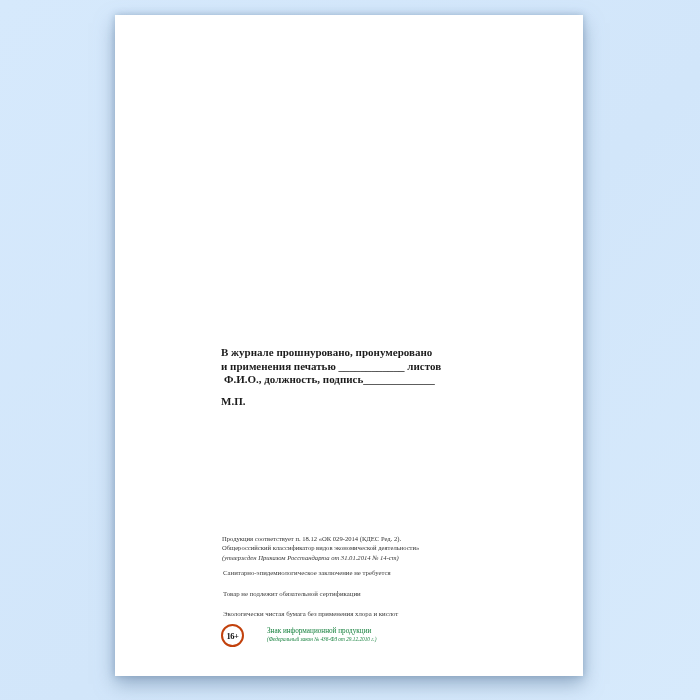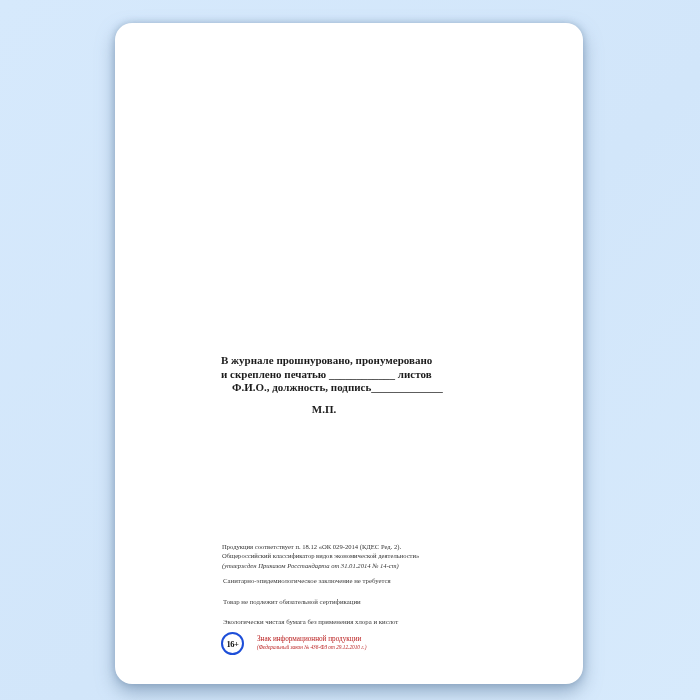--- a/index.html
+++ b/index.html
@@ -10,47 +10,45 @@
     width: 700px;
     height: 700px;
     overflow: hidden;
     background: linear-gradient(135deg, #d6e9fc 0%, #d2e6fa 55%, #d7eafc 100%);
     font-family: "Liberation Serif", "DejaVu Serif", serif;
     position: relative;
   }
   .page {
     position: absolute;
     left: 115px;
-    top: 23px;
+    top: 15px;
     width: 468px;
     height: 661px;
     background: #ffffff;
     box-shadow: 0 8px 18px rgba(96, 125, 158, 0.55),
                 0 0 7px rgba(105, 135, 168, 0.45);
-    border-radius: 17px;
   }
   
   .stamp-block {
     position: absolute;
     left: 106px;
     top: 331px;
     width: 214px;
     font-size: 11px;
     line-height: 13.5px;
     font-weight: bold;
     color: #1c1c1c;
     white-space: nowrap;
   }
   .stamp-block .indent {
     padding-left: 3px;
-    margin-left: 8px;
   }
   .stamp-block .seal {
     margin-top: 8px;
-    text-align: center;
+    text-align: left;
     padding-right: 8px;
   }
   
   .cert-para {
     position: absolute;
     left: 107px;
     top: 519px;
     font-size: 6.6px;
     line-height: 9.4px;
     color: #343434;
@@ -73,57 +71,57 @@
   .age-row {
     position: absolute;
     left: 106px;
     top: 609px;
     display: flex;
     align-items: flex-start;
   }
   .age-badge {
     width: 19px;
     height: 19px;
-    border: 2px solid #1d4ed8;
+    border: 2px solid #c2410c;
     border-radius: 50%;
     display: flex;
     align-items: center;
     justify-content: center;
     font-size: 8.5px;
     font-weight: bold;
     letter-spacing: -0.5px;
     color: #111111;
     background: #ffffff;
     flex: 0 0 auto;
   }
   .age-text {
-    margin-left: 13px;
+    margin-left: 23px;
     padding-top: 3px;
-    color: #b91c1c;
+    color: #15803d;
   }
   .age-label {
     font-size: 7.2px;
     line-height: 8.5px;
     white-space: nowrap;
   }
   .age-law {
     font-size: 5.3px;
     line-height: 7px;
     font-style: italic;
     white-space: nowrap;
   }
 </style>
 </head>
 <body>
 
 <div class="page">
 
   <div class="stamp-block">
     <div>В журнале прошнуровано, пронумеровано</div>
-    <div>и скреплено печатью ____________ листов</div>
+    <div>и применения печатью ____________ листов</div>
     <div class="indent">Ф.И.О., должность, подпись_____________</div>
     <div class="seal">М.П.</div>
   </div>
 
   <div class="cert-para">
     <div>Продукция соответствует п. 18.12 «ОК 029-2014 (КДЕС Ред. 2).</div>
     <div>Общероссийский классификатор видов экономической деятельности»</div>
     <div class="it">(утвержден Приказом Росстандарта от 31.01.2014 № 14-ст)</div>
   </div>
 

